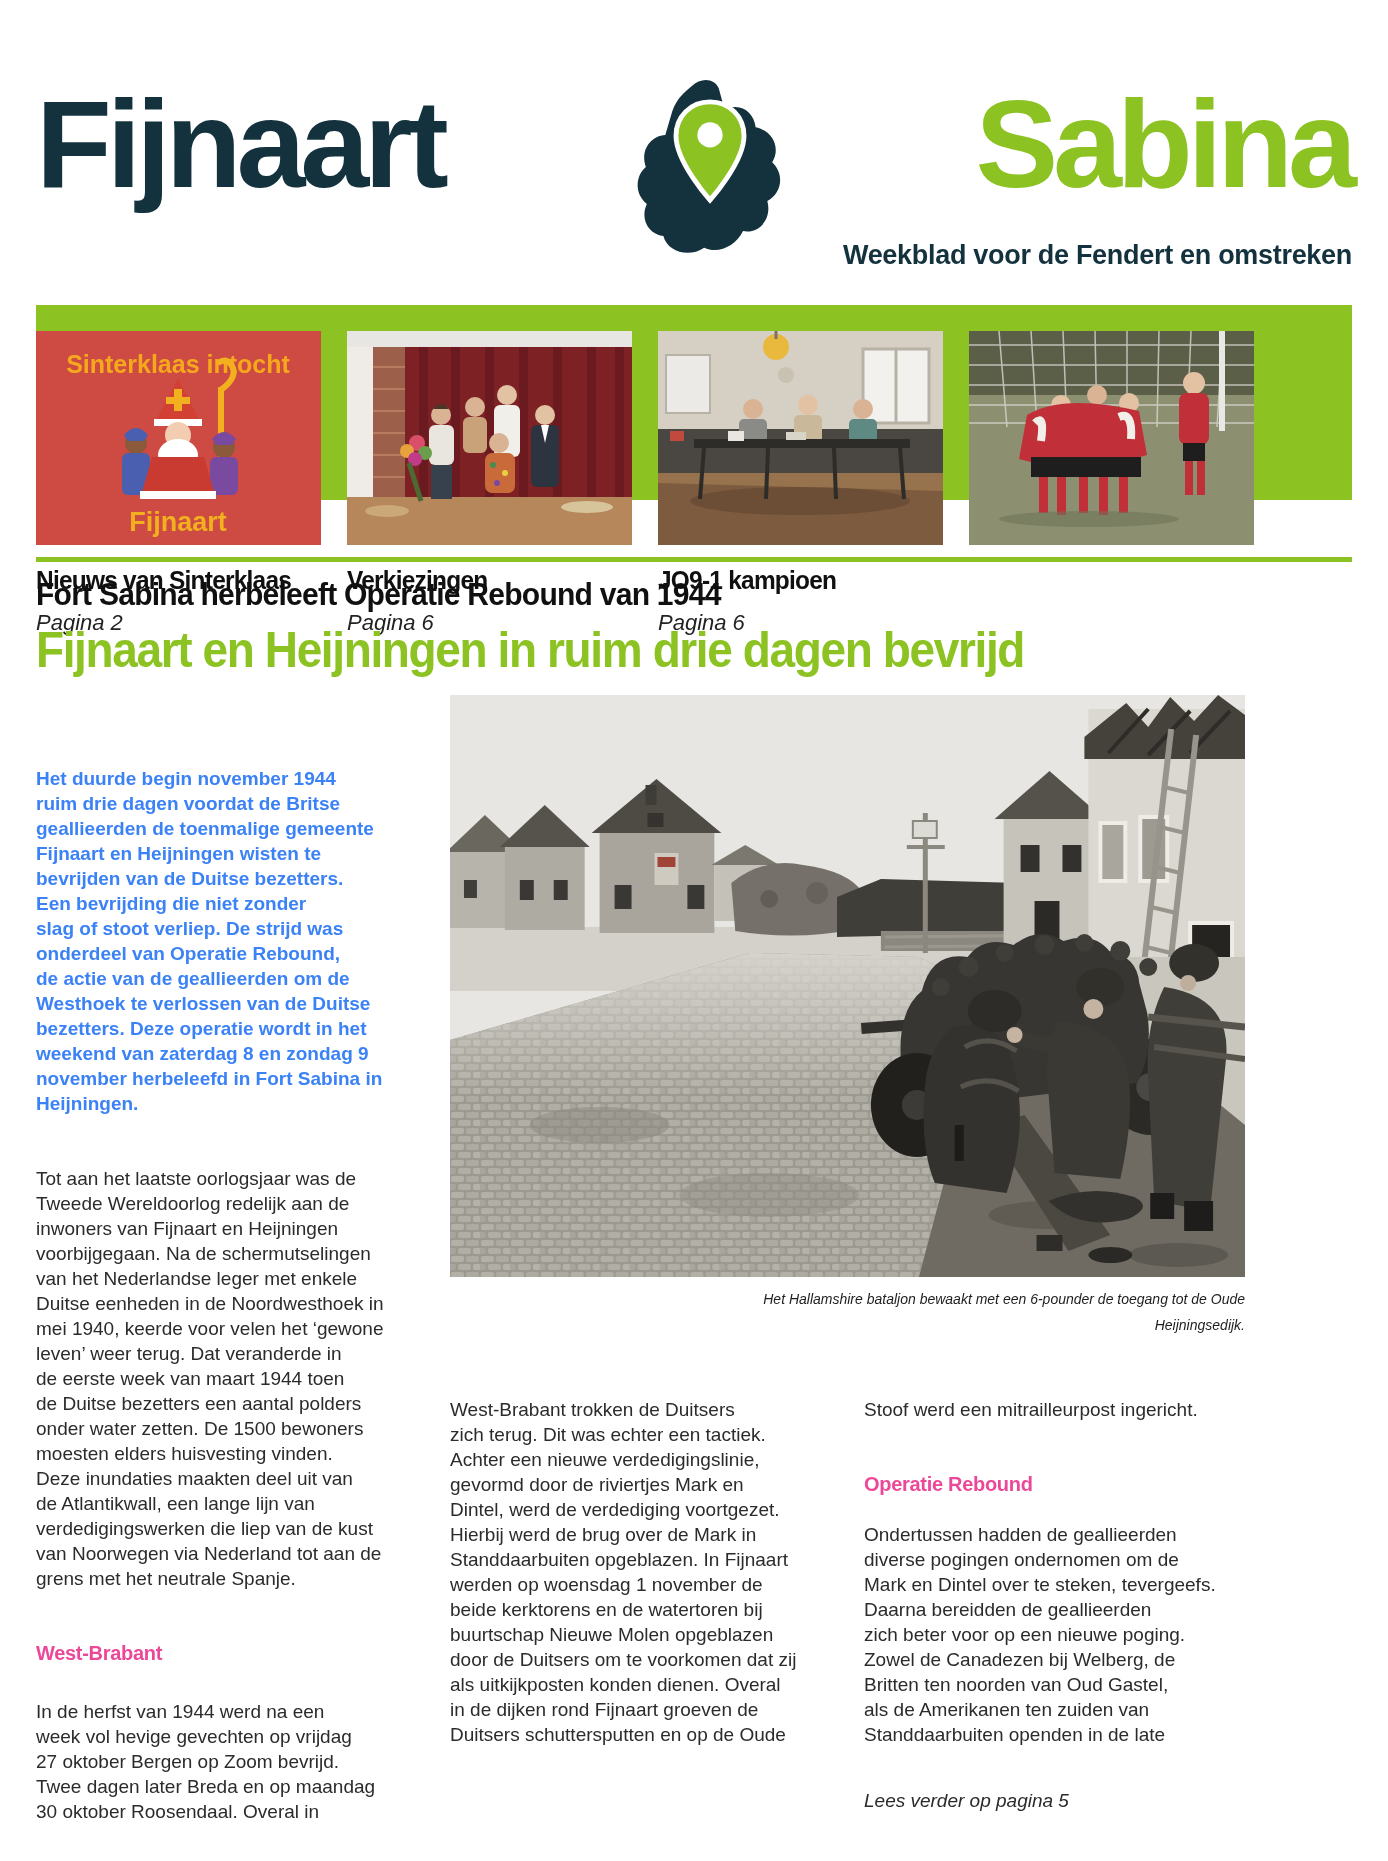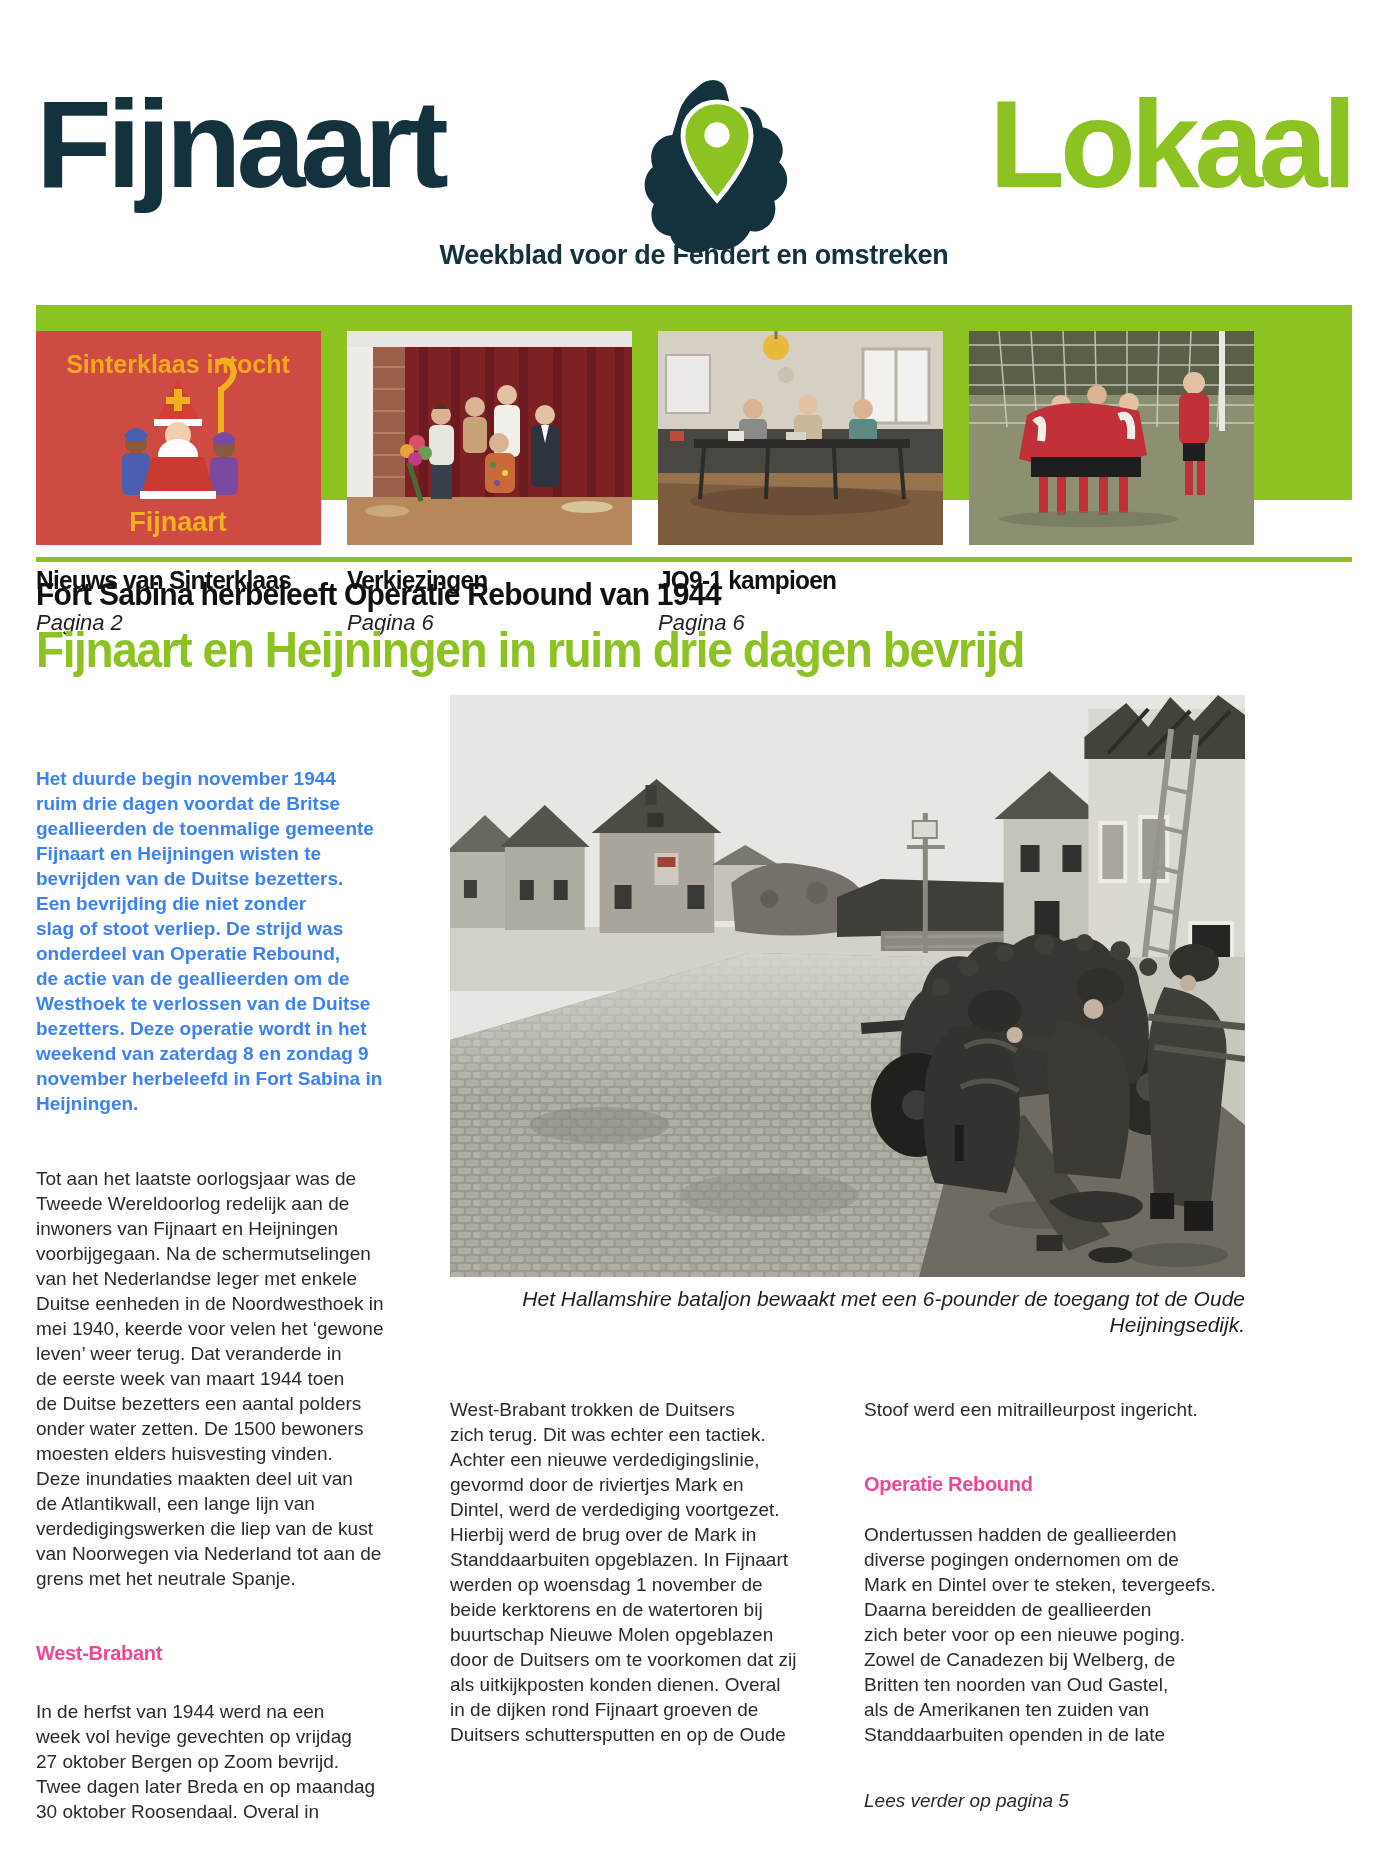--- a/index.html
+++ b/index.html
@@ -7,21 +7,21 @@
   .page { width:1388px; height:1861px; background:#fff; overflow:hidden; position:relative;
           padding:0 36px; }
 
   
   .masthead { padding-top:78px; }
   .logo-row { display:flex; justify-content:space-between; align-items:flex-start; height:152px; }
   .brand { font-size:124px; line-height:1.08; font-weight:800; letter-spacing:-5px; }
   .brand-dark { color:#14323d; }
   .brand-green { color:#8cc222; }
   .logo-icon { width:204px; height:186px; margin-top:-4px; flex:0 0 auto; }
-  .tagline { text-align:center; font-size:27px; font-weight:700; color:#14323d; margin-top:10px; letter-spacing:-0.3px; }
+  .tagline { text-align:right; font-size:27px; font-weight:700; color:#14323d; margin-top:10px; letter-spacing:-0.3px; }
 
   
   .teaser-band { position:relative; margin-top:34px; height:240px; }
   .band-bg { position:absolute; left:0; top:0; width:100%; height:195px; background:#8cc222; }
   .thumb-row { position:relative; display:grid; grid-template-columns:repeat(4,285px); gap:26px; padding-top:26px; }
   .thumb { width:285px; height:214px; display:block; background:#ddd; }
   .teaser-captions { display:grid; grid-template-columns:repeat(4,285px); gap:26px; margin-top:20px; }
   .teaser-title { font-size:26px; font-weight:800; color:#101010; letter-spacing:-0.8px;
                   transform:scaleX(0.94); transform-origin:left; white-space:nowrap; }
   .teaser-page { font-size:22px; font-style:italic; color:#222; margin-top:14px; }
@@ -38,41 +38,41 @@
                   column-gap:33px; align-items:start; }
   .col { font-size:19px; line-height:25px; color:#2b2b2b; white-space:pre-line; }
   .col1 { grid-row:1 / 3; padding-top:46px; }
   .intro { font-weight:700; color:#3b82f6; }
   .para { margin-top:25px; }
   .subhead { margin-top:25px; font-weight:800; color:#ec4899; font-size:20px; letter-spacing:-0.3px; }
   .subhead + .para { margin-top:8px; }
 
   .photo-figure { grid-column:2 / 4; }
   .war-photo { width:795px; height:582px; display:block; }
-  .photo-caption { margin-top:9px; font-size:21px; font-style:italic; color:#1e1e1e;
+  .photo-caption { margin-top:9px; font-size:14px; font-style:italic; color:#1e1e1e;
                    text-align:right; white-space:pre-line; line-height:26px; }
   .col2, .col3 { margin-top:22px; }
   .read-more { margin-top:16px; font-style:italic; }
 </style>
 </head>
 <body>
 
 <div class="page">
 
   <header class="masthead">
     <div class="logo-row">
       <span class="brand brand-dark">Fijnaart</span>
 
       <svg class="logo-icon" viewBox="0 0 210 190" aria-hidden="true">
         <path d="M86,12 C96,2 110,4 114,14 L120,36 C136,28 150,38 152,54 C170,58 178,76 169,90 C182,102 179,122 164,130 C169,148 156,164 139,161 C131,177 113,185 99,178 C83,189 61,182 57,166 C41,164 33,148 40,133 C27,123 28,104 39,95 C33,79 43,63 59,62 L66,38 C71,24 79,18 86,12 Z" fill="#14323d"></path>
         <path d="M105,28 c-20,0 -35,15 -35,35 c0,27 35,66 35,66 c0,0 35,-39 35,-66 c0,-20 -15,-35 -35,-35 Z" fill="#8cc222" stroke="#ffffff" stroke-width="5"></path>
         <circle cx="105" cy="62" r="13" fill="#ffffff"></circle>
       </svg>
 
-      <span class="brand brand-green">Lokaal</span>
+      <span class="brand brand-green">Sabina</span>
     </div>
     <div class="tagline">Weekblad voor de Fendert en omstreken</div>
   </header>
 
   <section class="teaser-band">
     <div class="band-bg"></div>
     <div class="thumb-row">
 
       <svg class="thumb" viewBox="0 0 285 214">
         <rect width="285" height="214" fill="#cd4b42"></rect>

